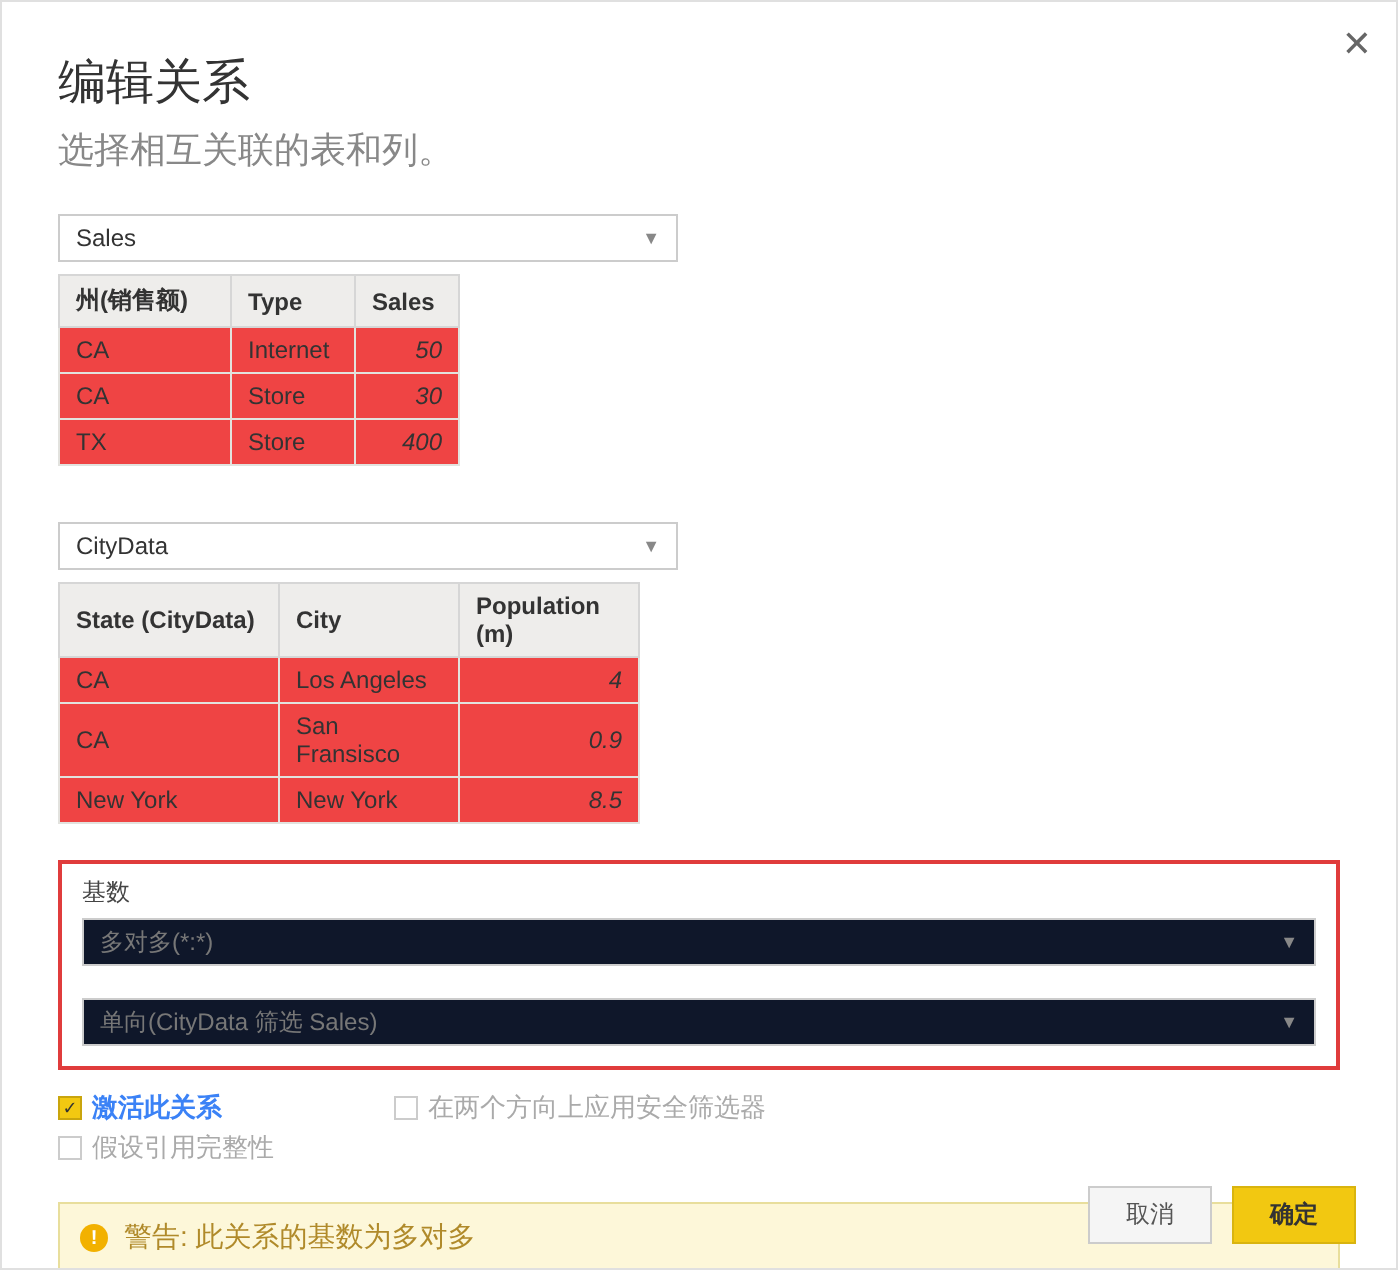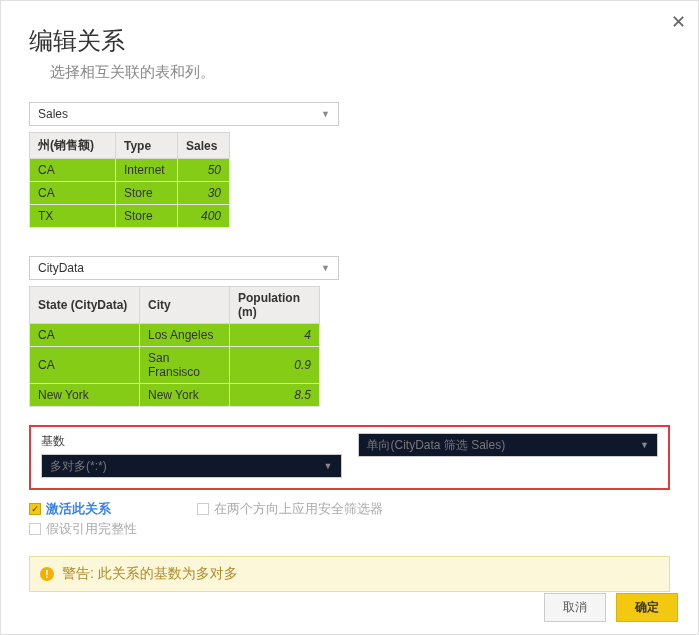--- a/index.html
+++ b/index.html
@@ -1,34 +1,34 @@
 <!DOCTYPE html>
 <html><head>
 <meta charset="utf-8">
 <style>
 * { box-sizing: border-box; margin: 0; padding: 0; }
 body { font-family: 'Segoe UI', Tahoma, sans-serif; background: #fff; width: 699px; height: 635px; position: relative; border: 1px solid #e0e0e0; }
 .close-btn { position: absolute; top: 10px; right: 12px; font-size: 18px; color: #666; cursor: pointer; }
 .dialog-content { padding: 24px 28px 14px 28px; }
 .title { font-size: 24px; font-weight: 300; color: #333; margin-bottom: 6px; }
-.subtitle { font-size: 15px; color: #888; margin-bottom: 20px; margin-left: 21px; }
+.subtitle { font-size: 18px; color: #888; margin-bottom: 20px; }
 .dropdown { width: 310px; border: 1px solid #ccc; padding: 4px 8px; font-size: 12px; color: #333; background: #fff; position: relative; height: 24px; display: flex; align-items: center; justify-content: space-between; margin-bottom: 6px; }
 .dropdown .chev { font-size: 9px; color: #888; }
 table { border-collapse: collapse; font-size: 12px; }
 table th { background: #eeedeb; font-weight: 600; text-align: left; padding: 4px 8px; border: 1px solid #d6d6d6; color: #333; }
-table td { background: #84cc16; padding: 4px 8px; border: 1px solid #e2e2de; color: #333; }
+table td { background: #ef4444; padding: 4px 8px; border: 1px solid #e2e2de; color: #333; }
 table td.num { text-align: right; font-style: italic; }
 .table1 th:nth-child(1), .table1 td:nth-child(1) { width: 86px; }
 .table1 th:nth-child(2), .table1 td:nth-child(2) { width: 62px; }
 .table1 th:nth-child(3), .table1 td:nth-child(3) { width: 52px; }
 .table2 th:nth-child(1), .table2 td:nth-child(1) { width: 110px; }
 .table2 th:nth-child(2), .table2 td:nth-child(2) { width: 90px; }
 .table2 th:nth-child(3), .table2 td:nth-child(3) { width: 90px; }
 .section-gap { height: 28px; }
-.highlight-box { border: 2px solid #e03c3c; padding: 6px 10px 10px 10px; margin-top: 18px; display: flex; gap: 16px; }
+.highlight-box { border: 2px solid #e03c3c; padding: 6px 10px 10px 10px; margin-top: 18px; display: flex; gap: 16px; flex-direction: column; }
 .hb-col { flex: 1; }
 .hb-label { font-size: 12px; color: #444; margin-bottom: 4px; }
 .hb-dd { width: 100%; border: 1px solid #ccc; padding: 4px 8px; font-size: 12px; color: #777; background: #0f172a; height: 24px; display: flex; align-items: center; justify-content: space-between; }
 .hb-dd .chev { font-size: 9px; color: #888; }
 .checks { margin-top: 8px; display: flex; gap: 60px; }
 .check-col { font-size: 13px; }
 .check-row { display: flex; align-items: center; gap: 5px; margin: 2px 0; }
 .cb { width: 12px; height: 12px; border: 1px solid #999; display: inline-flex; align-items: center; justify-content: center; font-size: 9px; }
 .cb.checked { background: #f2c811; border-color: #c9a50d; color: #333; }
 .cb.disabled { border-color: #ccc; }

